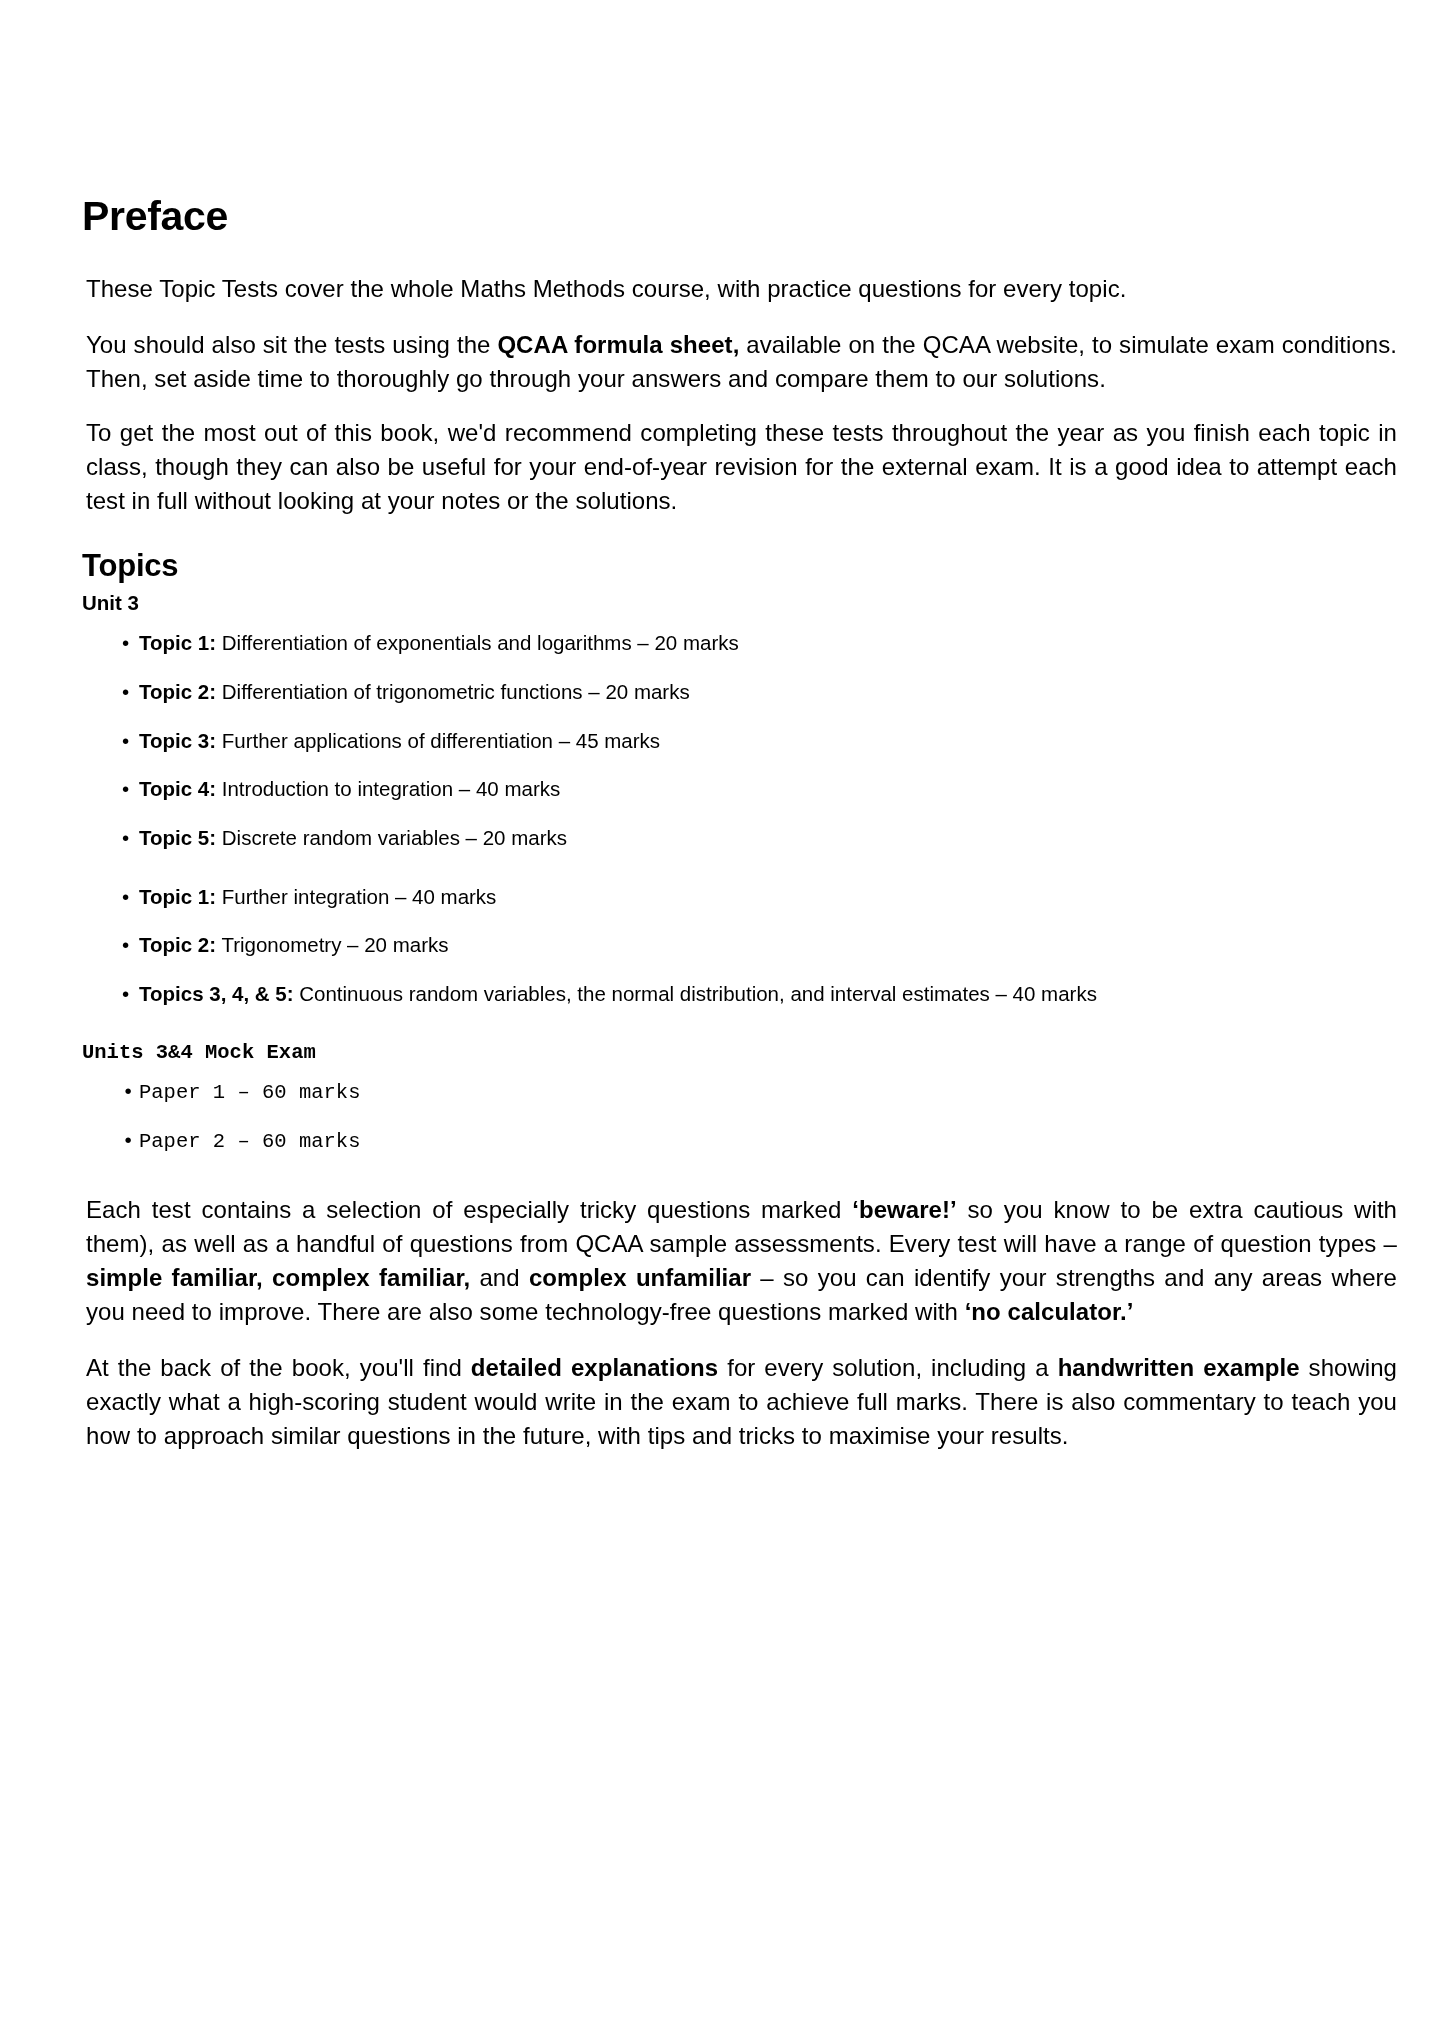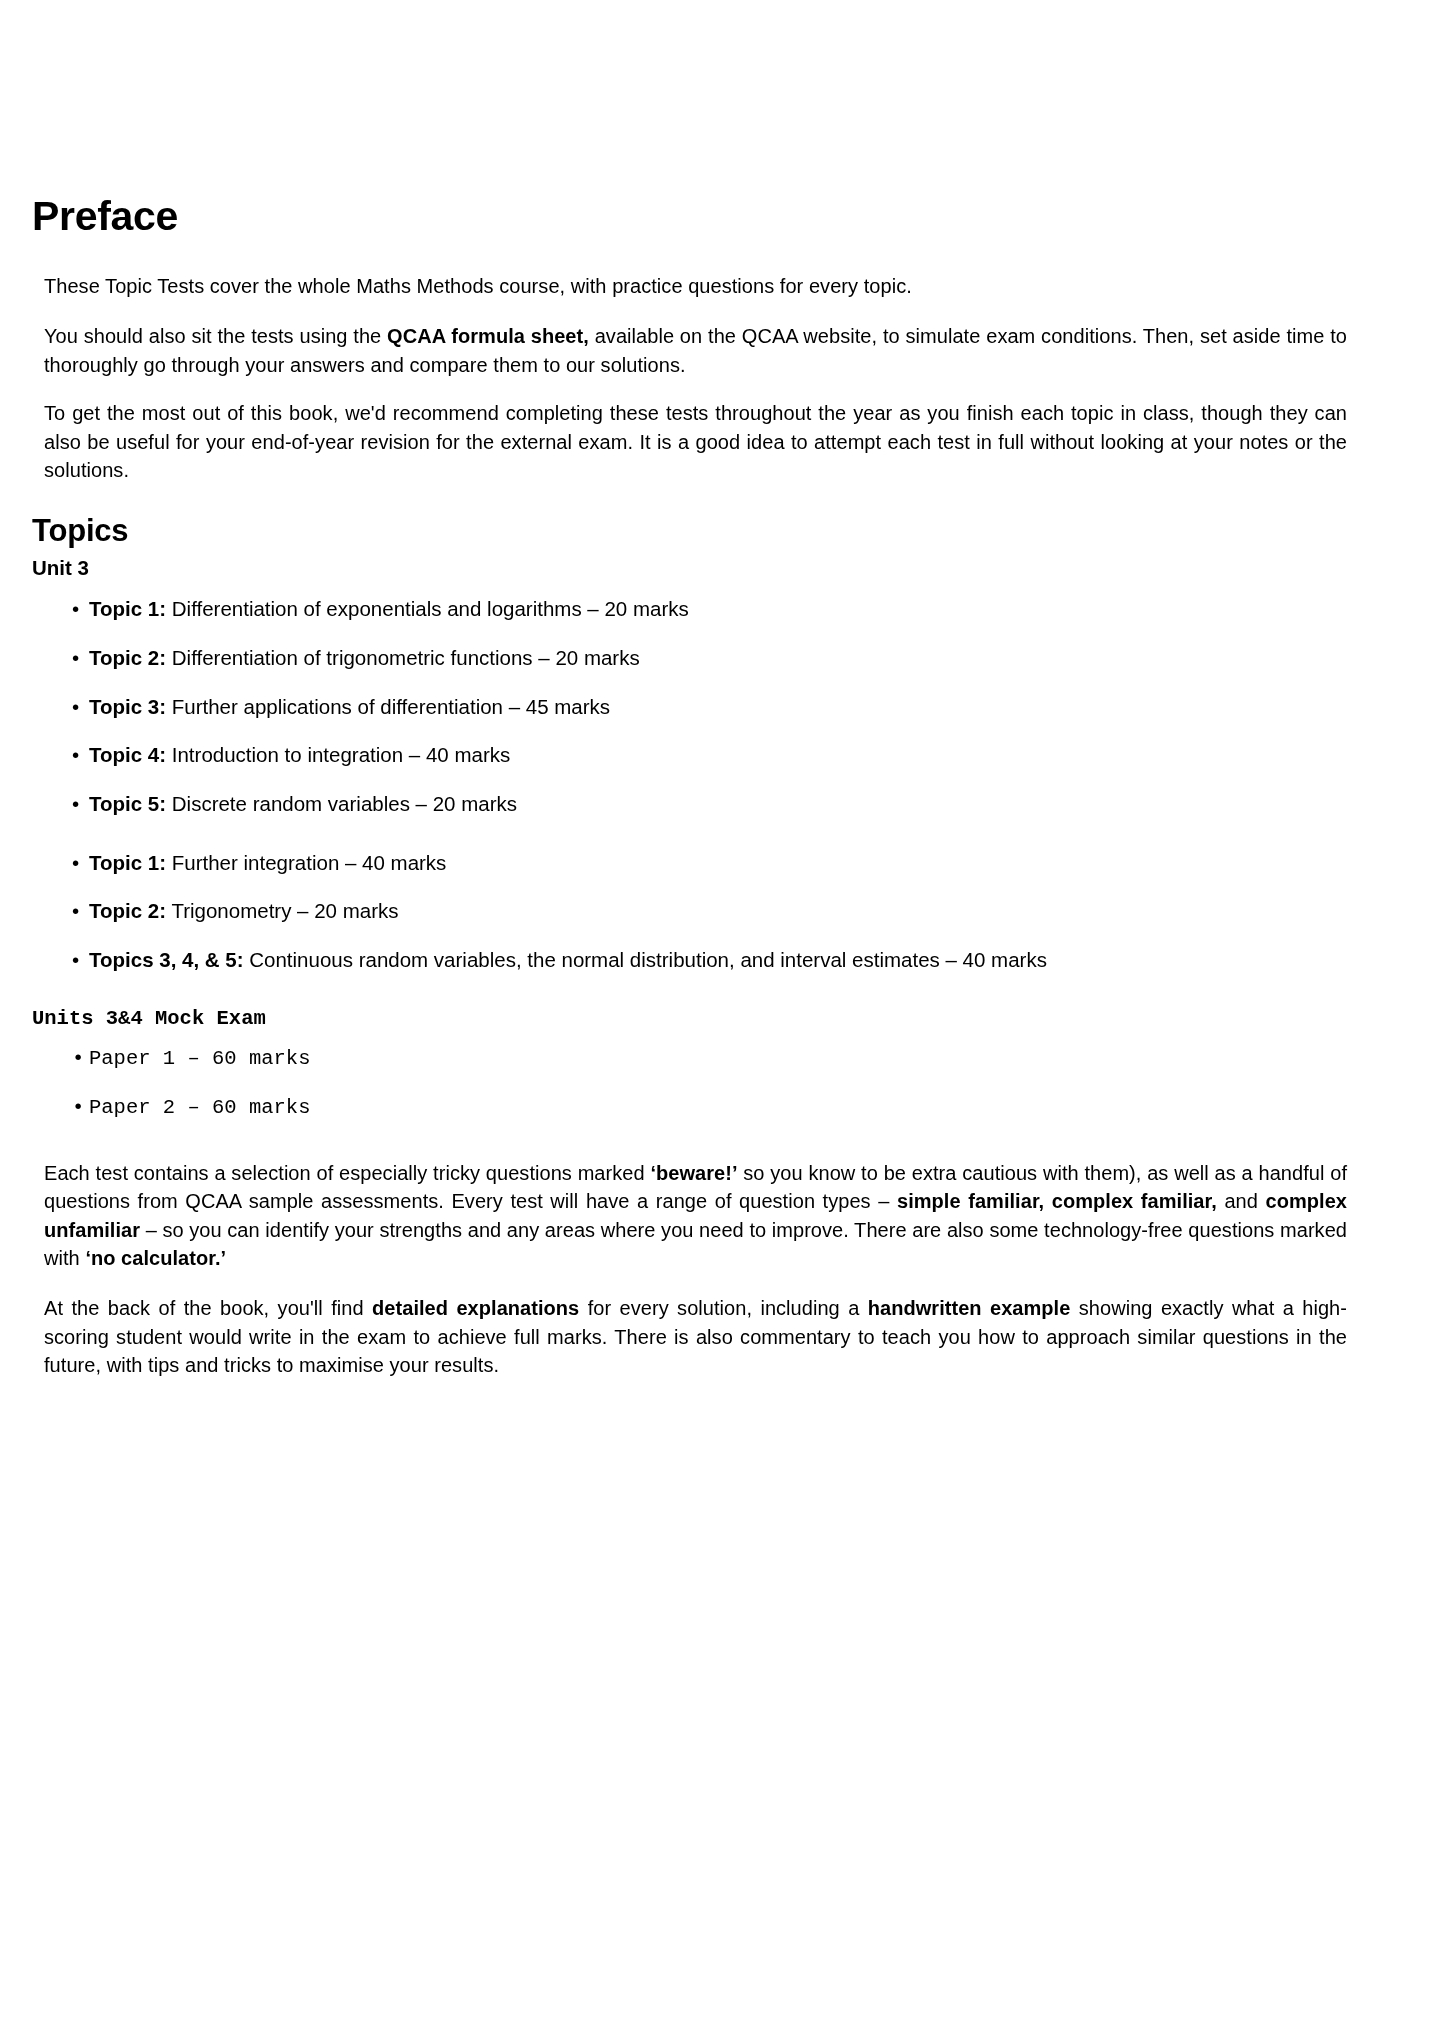--- a/index.html
+++ b/index.html
@@ -14,21 +14,21 @@
     color: #000000;
     -webkit-font-smoothing: antialiased;
   }
 
   .page {
     position: relative;
     width: 1445px;
     height: 2043px;
     background: #ffffff;
     box-sizing: border-box;
-    padding: 195px 65px 0 32px;
+    padding: 195px 65px 0 82px;
   }
 
   .content {
     width: 1315px;
   }
 
   h1.doc-title {
     font-size: 41px;
     font-weight: bold;
     letter-spacing: -0.3px;
@@ -38,24 +38,24 @@
 
   h2.section-title {
     font-size: 31px;
     font-weight: bold;
     letter-spacing: -0.2px;
     margin: 30px 0 6px 0;
     line-height: 1.1;
   }
 
   p.body-para {
-    font-size: 20px;
+    font-size: 24px;
     line-height: 1.42;
     text-align: justify;
-    margin: 0 0 22px 12px;
+    margin: 0 0 22px 4px;
     letter-spacing: 0.05px;
   }
 
   p.body-para.tight {
     margin-bottom: 20px;
   }
 
   .unit-label {
     font-size: 20.5px;
     font-weight: bold;

